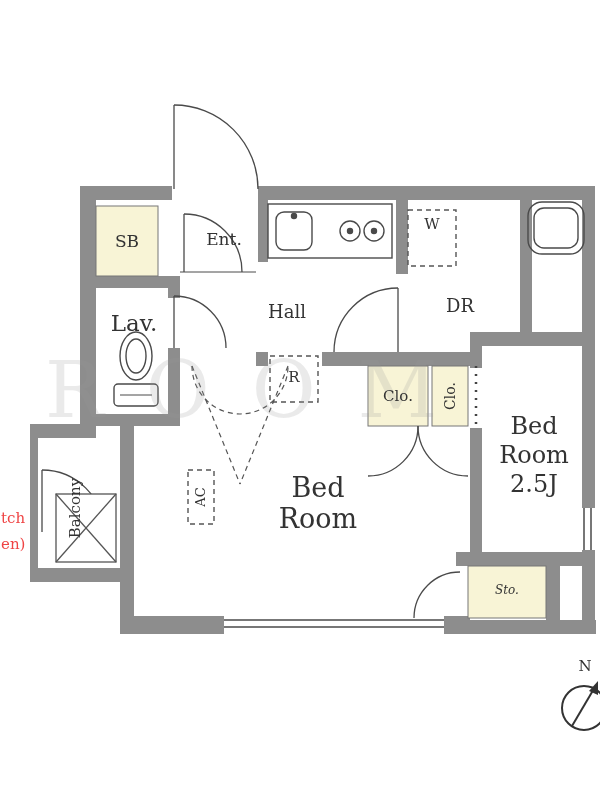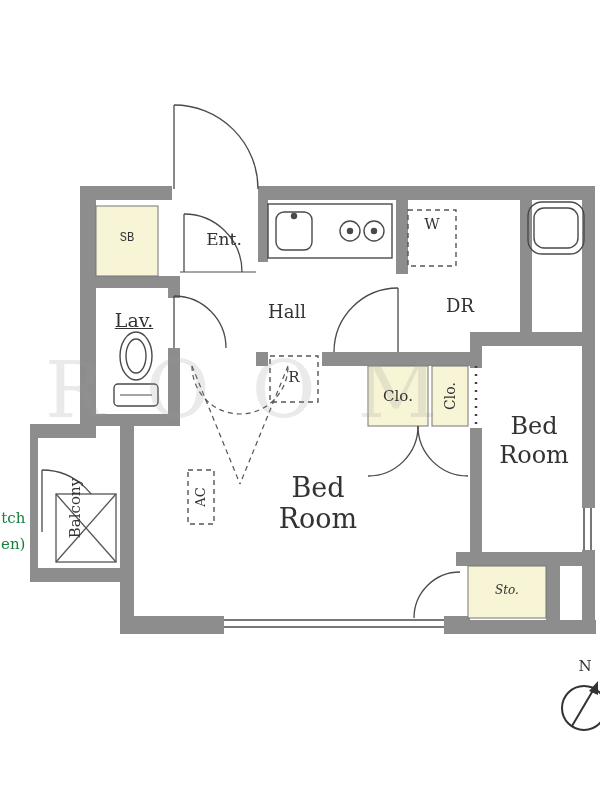--- a/index.html
+++ b/index.html
@@ -8,21 +8,21 @@
   svg{position:absolute;left:0;top:0;}
   .lbl{position:absolute;color:#333;text-align:center;line-height:1.15;
        font-family:"DejaVu Serif","Liberation Serif",serif;}
   .v{transform:rotate(-90deg);transform-origin:center;white-space:nowrap;
      display:flex;align-items:center;justify-content:center;}
   .stack span{display:block;}
   #watermark{position:absolute;left:45px;top:345px;width:440px;height:95px;
              font-size:78px;letter-spacing:42px;color:#9a9a9a;opacity:.20;
              font-family:"DejaVu Serif",serif;white-space:nowrap;}
   #edge-frag{position:absolute;left:1px;top:505px;font-size:15px;line-height:26px;
-             text-align:right;color:#15803d;}
+             text-align:left;color:#ef4444;}
 </style>
 </head>
 <body>
 
 <div id="stage">
 
   <svg width="600" height="800" viewBox="0 0 600 800">
 
     <g fill="#8d8d8d">
       <rect x="80" y="186" width="92" height="14"></rect>
@@ -149,47 +149,48 @@
 
     <g fill="none" stroke="#333" stroke-width="2">
       <circle cx="584" cy="708" r="22"></circle>
       <line x1="572" y1="726" x2="595" y2="687"></line>
       <polygon points="598,681 589,691 598,695" fill="#333" stroke="none"></polygon>
     </g>
   </svg>
 
   <div id="watermark">ROOM</div>
 
-  <div class="lbl" style="left:96px;top:232px;width:62px;font-size:12px;font-family:Liberation Mono, monospace;">SB</div>
+  <div class="lbl" style="left:96px;top:232px;width:62px;font-size:17px;">SB</div>
 
   <div class="lbl" style="left:194px;top:230px;width:60px;font-size:17px;">Ent.</div>
 
   <div class="lbl" style="left:252px;top:302px;width:70px;font-size:18px;text-align:center;">Hall</div>
 
   <div class="lbl" style="left:408px;top:216px;width:48px;font-size:15px;">W</div>
 
   <div class="lbl" style="left:424px;top:296px;width:72px;font-size:18px;">DR</div>
 
 
-  <div class="lbl" style="left:99px;top:310px;width:70px;font-size:19px;text-decoration:underline;">Lav.</div>
+  <div class="lbl" style="left:99px;top:310px;width:70px;font-size:23px;">Lav.</div>
 
   <div class="lbl" style="left:270px;top:369px;width:48px;font-size:15px;">R</div>
 
   <div class="lbl" style="left:368px;top:388px;width:60px;font-size:15px;">Clo.</div>
 
   <div class="lbl v" style="left:428px;top:389px;width:44px;height:14px;font-size:14px;">Clo.</div>
 
   <div class="lbl stack" style="left:240px;top:472px;width:156px;font-size:27px;line-height:31px;">
     <span>Bed</span>
     <span>Room</span>
   </div>
 
   <div class="lbl stack" style="left:482px;top:412px;width:104px;font-size:24px;line-height:29px;">
     <span>Bed</span>
     <span>Room</span>
+    <span>2.5J</span>
   </div>
 
   <div class="lbl v" style="left:181px;top:490px;width:40px;height:14px;font-size:13px;">AC</div>
 
   <div class="lbl v" style="left:31px;top:500px;width:90px;height:16px;font-size:15px;">Balcony</div>
 
   <div class="lbl" style="left:468px;top:584px;width:78px;font-size:12px;font-style:italic;">Sto.</div>
 
   <div id="edge-frag" class="stack">
     <span>tch</span>

